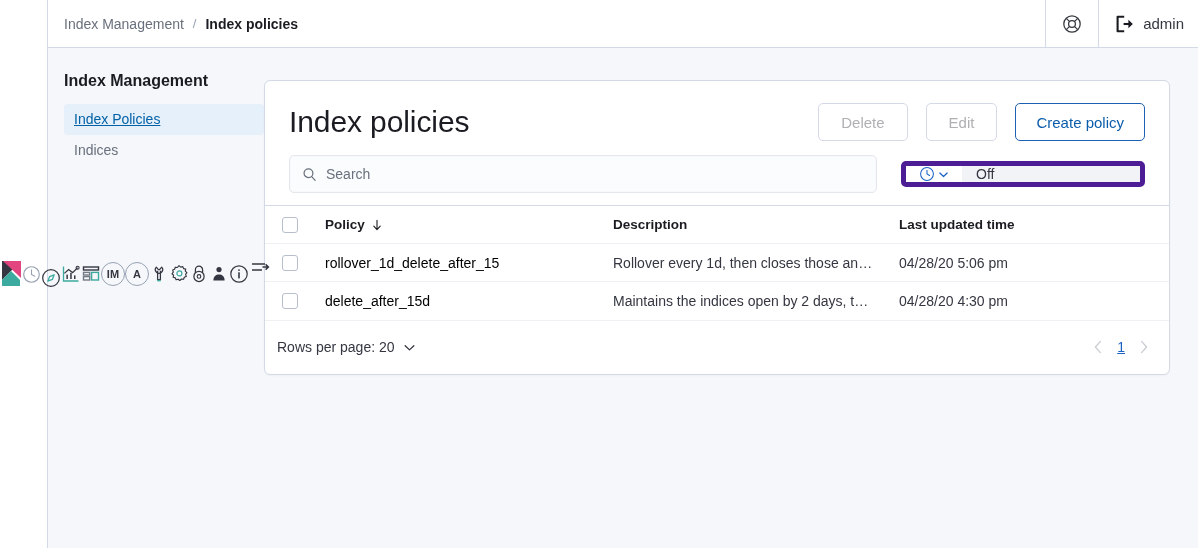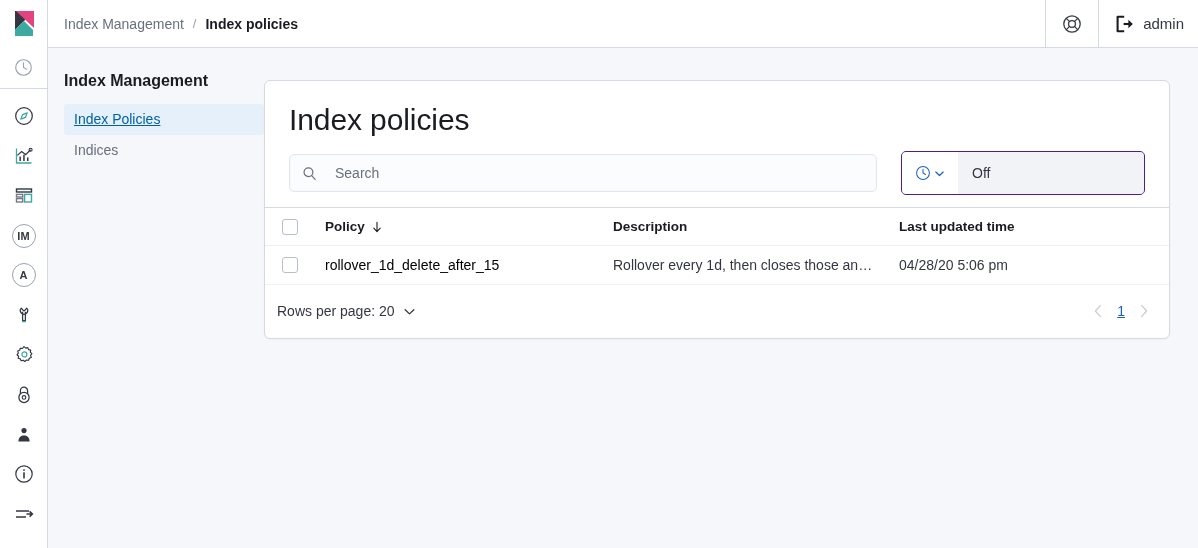--- a/index.html
+++ b/index.html
@@ -12,21 +12,21 @@
     color: #343741;
     -webkit-font-smoothing: antialiased;
   }
   .app { position: relative; width: 1198px; height: 548px; display: flex; }
 
   
   .rail {
     width: 48px; height: 548px;
     background: #ffffff;
     border-right: 1px solid #d3dae6;
-    display: flex; flex-direction: column; align-items: center;
+    display: flex; flex-direction: row; align-items: center;
     flex: 0 0 48px;
     position: relative;
     z-index: 5;
   }
   .rail-logo {
     height: 48px; width: 48px;
     display: flex; align-items: center; justify-content: center;
   }
   .rail-sep { width: 100%; height: 1px; background: #d3dae6; }
   .rail-item {
@@ -130,28 +130,28 @@
 
   
   .search-row {
     display: flex; align-items: center; gap: 24px;
     padding: 0 24px 12px 24px;
   }
   .search-box {
     flex: 1 1 auto; height: 38px;
     border: 1px solid #e3e6ec; border-radius: 5px;
     background: #fbfcfd;
-    display: flex; align-items: center; gap: 18px;
+    display: flex; align-items: center; gap: 9px;
     padding: 0 12px;
     box-shadow: inset 0 0 0 1px rgba(0,0,0,0.01);
   }
   .search-placeholder { color: #69707d; font-size: 14px; }
   .refresh-ctrl {
-    width: 244px; height: 44px;
-    border: 1px solid #4c1d95; border-radius: 5px;
+    width: 244px; height: 26px;
+    border: 5px solid #4c1d95; border-radius: 5px;
     display: flex; align-items: stretch; overflow: hidden;
     background: #4d7c0f;
   }
   .refresh-btn {
     width: 56px; display: flex; align-items: center; justify-content: center;
     gap: 3px; background: #ffffff; cursor: pointer;
   }
   .refresh-value {
     flex: 1 1 auto; background: #f1f3f7;
     display: flex; align-items: center;
@@ -353,20 +353,25 @@
       <div class="side-item">
         <span>Indices</span>
       </div>
     </div>
 
     <div class="content">
       <div class="panel">
 
         <div class="panel-head">
           <div class="panel-title">Index policies</div>
+          <div class="panel-actions">
+            <div class="btn disabled">Delete</div>
+            <div class="btn disabled">Edit</div>
+            <div class="btn primary">Create policy</div>
+          </div>
         </div>
 
         <div class="search-row">
           <div class="search-box">
             <svg width="15" height="15" viewBox="0 0 16 16">
               <circle cx="6.9" cy="6.6" r="4.7" fill="none" stroke="#69707d" stroke-width="1.3"></circle>
               <line x1="10.3" y1="10.2" x2="14" y2="14.3" stroke="#69707d" stroke-width="1.3" stroke-linecap="round"></line>
             </svg>
             <span class="search-placeholder">Search</span>
           </div>
@@ -425,20 +430,34 @@
               <td>
                 <span class="truncate link">rollover_1d_delete_after_15</span>
               </td>
               <td>
                 <span class="truncate">Rollover every 1d, then closes those an…</span>
               </td>
               <td>
                 <span class="truncate">04/28/20 5:06 pm</span>
               </td>
             </tr>
+            <tr>
+              <td class="col-check">
+                <span class="checkbox"></span>
+              </td>
+              <td>
+                <span class="truncate link">delete_after_15d</span>
+              </td>
+              <td>
+                <span class="truncate">Maintains the indices open by 2 days, t…</span>
+              </td>
+              <td>
+                <span class="truncate">04/28/20 4:30 pm</span>
+              </td>
+            </tr>
           </tbody>
         </table>
 
         <div class="panel-foot">
           <div class="rows-per-page">
             <span>Rows per page: 20</span>
             <svg width="13" height="13" viewBox="0 0 12 12">
               <path d="M2 4.4 L6 8.2 L10 4.4" fill="none" stroke="#343741" stroke-width="1.2" stroke-linecap="round" stroke-linejoin="round"></path>
             </svg>
           </div>

